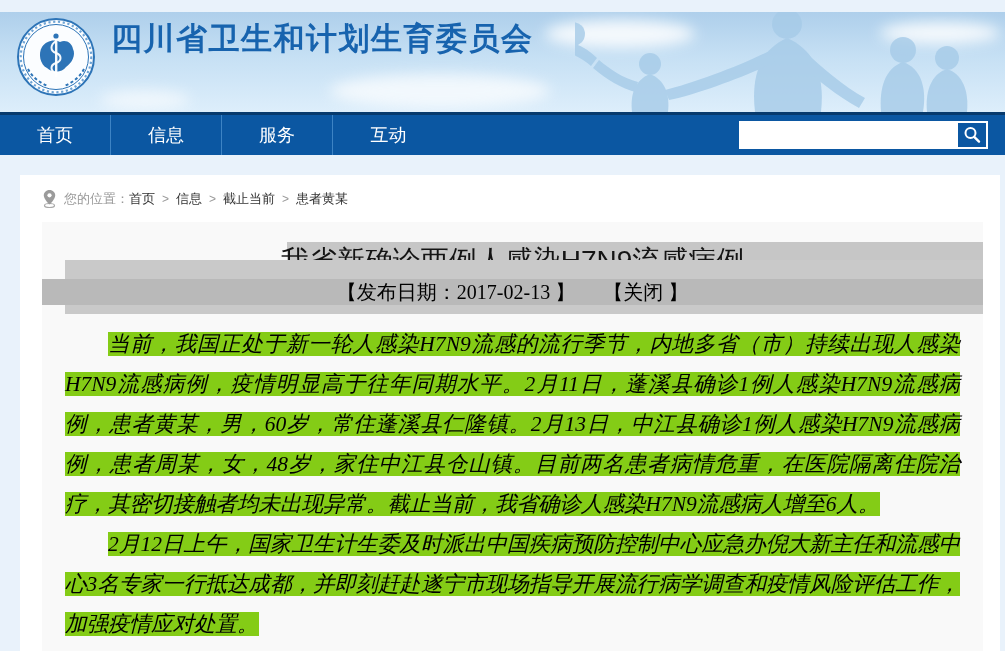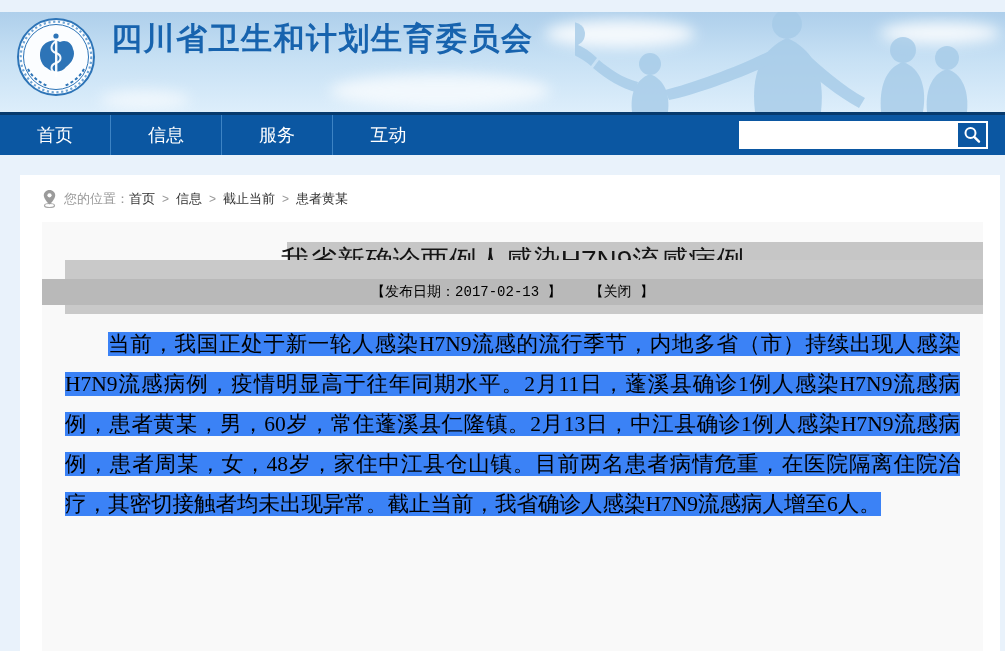--- a/index.html
+++ b/index.html
@@ -75,32 +75,32 @@
     position:relative; margin:0; text-align:center;
     font-size:28px; line-height:38px; font-weight:500; color:#141414;
     font-family:"Liberation Sans","DejaVu Sans",sans-serif;
   }
 
   .date-block{ position:relative; height:54px; margin-left:23px; background:#c9c9c9; }
   .date-band{ position:absolute; left:-23px; right:0; top:19px; height:26px; background:#b9b9b9; }
   .date-line{
     position:absolute; left:-23px; right:0; top:19px; height:26px;
     display:flex; justify-content:center; align-items:center; gap:28px;
-    font-family:Liberation Mono, monospace;
-    font-size:14px; color:#000;
+    font-family:Liberation Serif, serif;
+    font-size:20px; color:#000;
   }
   .close-link{ cursor:pointer;text-align:right; }
 
   .article-body{
     margin:10px 23px 0 23px;
     font-family:"Liberation Serif","DejaVu Serif",serif;
     font-size:21.5px; line-height:40px; color:#000; text-align:justify;
   }
   .article-body p{ margin:0; text-indent:2em; }
-  .sel{ background:#3b82f6; }
+  .sel{ background:#84cc16;font-style:italic; }
 </style>
 </head>
 <body>
 
 <header class="site-header">
   <div class="cloud c1"></div>
   <div class="cloud c2"></div>
   <div class="cloud c3"></div>
   <div class="cloud c4"></div>
 
@@ -192,16 +192,17 @@
     <div class="date-block">
       <div class="date-band"></div>
       <div class="date-line">
         <span>【发布日期：2017-02-13 】</span>
         <span class="close-link">【关闭 】</span>
       </div>
     </div>
 
     <div class="article-body">
       <p><span class="sel">当前，我国正处于新一轮人感染H7N9流感的流行季节，内地多省（市）持续出现人感染H7N9流感病例，疫情明显高于往年同期水平。2月11日，蓬溪县确诊1例人感染H7N9流感病例，患者黄某，男，60岁，常住蓬溪县仁隆镇。2月13日，中江县确诊1例人感染H7N9流感病例，患者周某，女，48岁，家住中江县仓山镇。目前两名患者病情危重，在医院隔离住院治疗，其密切接触者均未出现异常。截止当前，我省确诊人感染H7N9流感病人增至6人。</span></p>
+      <p><span class="sel">2月12日上午，国家卫生计生委及时派出中国疾病预防控制中心应急办倪大新主任和流感中心3名专家一行抵达成都，并即刻赶赴遂宁市现场指导开展流行病学调查和疫情风险评估工作，加强疫情应对处置。</span></p>
     </div>
 
   </div>
 </div>
 
 </body></html>

